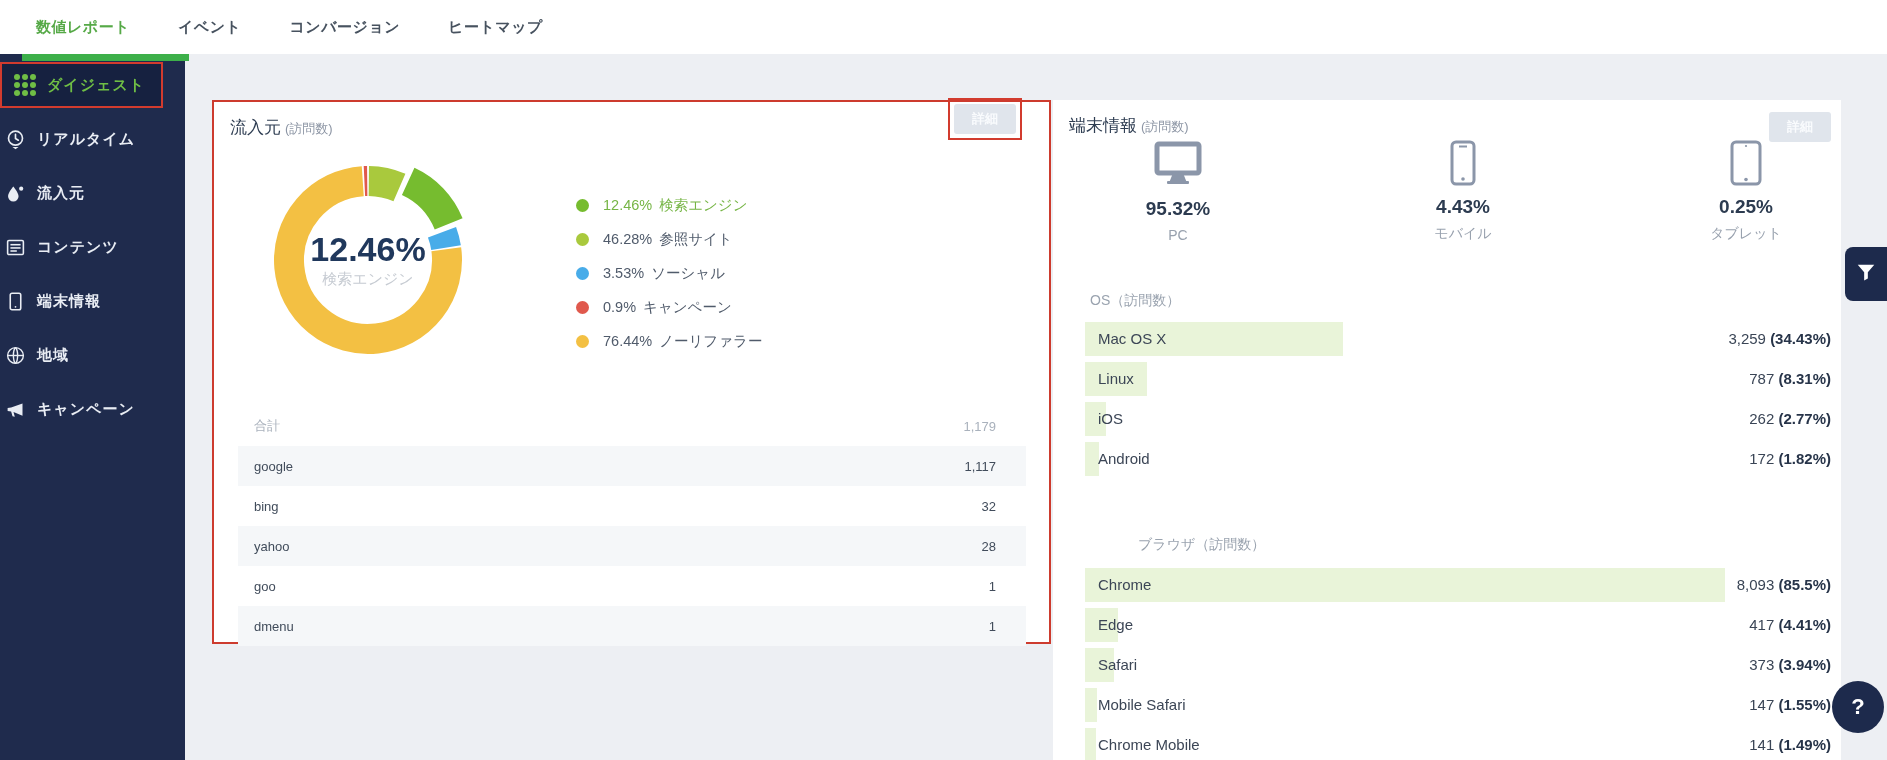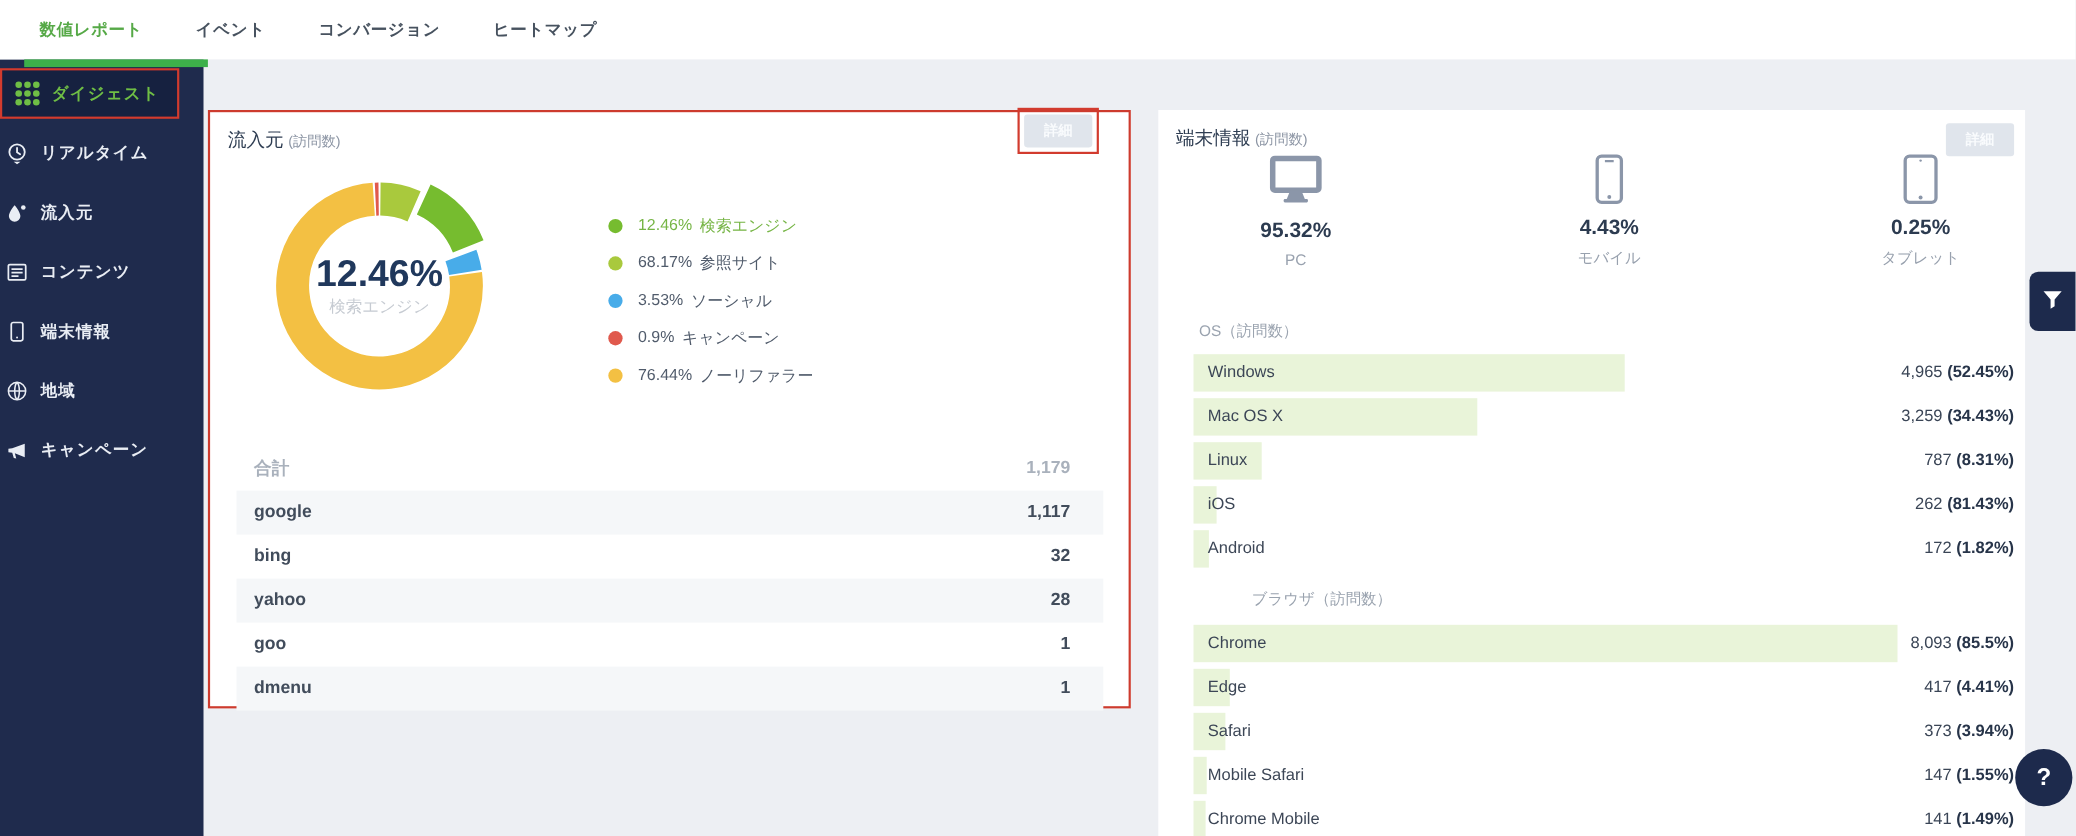--- a/index.html
+++ b/index.html
@@ -20,21 +20,21 @@
   .side-item.active { background:#162140; border:2px solid #d23b2e; margin-right:22px; padding-left:12px; }
   .side-icon { width:22px; height:22px; margin-right:11px; display:inline-flex; align-items:center; justify-content:center; flex:0 0 22px; }
   .side-icon svg { width:21px; height:21px; }
   .side-label { font-size:15px; font-weight:700; color:#e9edf4; letter-spacing:1px; }
   .side-item.active .side-label { color:#6fbe45; }
   .grid-dots { display:grid; grid-template-columns:repeat(3,6px); grid-template-rows:repeat(3,6px); gap:2px; }
   .grid-dots i { width:6px; height:6px; border-radius:50%; background:#6fbe45; }
 
   
   .panel { position:absolute; background:#fff; }
-  .panel-left { left:189px; top:100px; width:839px; height:544px; border:2px solid #cd3b2e; }
+  .panel-left { left:212px; top:100px; width:839px; height:544px; border:2px solid #cd3b2e; }
   .panel-right { left:1053px; top:100px; width:788px; height:744px; }
   .panel-head { position:absolute; top:0; left:0; right:0; height:52px; }
   .panel-title { position:absolute; left:16px; top:14px; font-size:17px; color:#2e3d52; font-weight:400; }
   .panel-sub { font-size:13px; color:#8c95a4; margin-left:4px; }
   .detail-btn { background:#e0e5ec; color:#f9fbfd; border:none; font-size:13px; font-weight:700; padding:6px 18px; border-radius:3px; cursor:pointer; font-family:inherit; }
   .annot-detail { position:absolute; top:-4px; right:27px; border:2px solid #d23b2e; padding:4px; }
   .panel-right .detail-btn { position:absolute; top:12px; right:10px; }
 
   
   .donut { position:absolute; left:49px; top:53px; width:210px; height:210px; }
@@ -45,21 +45,21 @@
   
   .legend { position:absolute; left:362px; top:86px; }
   .legend-item { display:flex; align-items:center; height:34px; cursor:pointer; }
   .dot { width:13px; height:13px; border-radius:50%; margin-right:14px; flex:0 0 13px; }
   .leg-pct, .leg-name { font-size:14.5px; color:#505b6b; }
   .leg-pct { margin-right:7px; }
   .legend-item.highlighted .leg-pct, .legend-item.highlighted .leg-name { color:#76b545; }
 
   
   .src-table { position:absolute; left:24px; right:23px; top:304px; }
-  .t-row { height:40px; display:flex; align-items:center; justify-content:space-between; padding:0 30px 0 16px; font-size:16px; color:#414c5b;font-weight:bold; }
+  .t-row { height:40px; display:flex; align-items:center; justify-content:space-between; padding:0 30px 0 16px; font-size:13px; color:#414c5b; }
   .t-rows .t-row:nth-child(odd) { background:#f5f7f9; }
   .t-row.total, .t-row.total span { color:#a9b1bc; }
 
   
   .devices { position:absolute; top:40px; left:0; right:0; height:125px; }
   .device { position:absolute; top:0; width:200px; text-align:center; }
   .device:nth-child(1) { left:25px; }
   .device:nth-child(2) { left:310px; }
   .device:nth-child(3) { left:593px; }
   .dev-icon { display:inline-block; height:48px; }
@@ -205,21 +205,21 @@
 
   <div class="legend">
 
   <div class="legend-item highlighted">
       <span class="dot" style="background: rgb(118, 188, 47);"></span>
       <span class="leg-pct">12.46%</span>
       <span class="leg-name">検索エンジン</span>
     </div>
       <div class="legend-item">
       <span class="dot" style="background: rgb(169, 201, 61);"></span>
-      <span class="leg-pct">68.17%</span>
+      <span class="leg-pct">46.28%</span>
       <span class="leg-name">参照サイト</span>
     </div>
       <div class="legend-item">
       <span class="dot" style="background: rgb(72, 172, 233);"></span>
       <span class="leg-pct">3.53%</span>
       <span class="leg-name">ソーシャル</span>
     </div>
       <div class="legend-item">
       <span class="dot" style="background: rgb(224, 89, 77);"></span>
       <span class="leg-pct">0.9%</span>
@@ -298,39 +298,34 @@
             <circle cx="16" cy="6" r="1.1" fill="#8b96a9"></circle>
           </svg></span>
       <div class="dev-pct">0.25%</div>
       <div class="dev-lbl">タブレット</div>
     </div>
     </div>
 
   <div class="sec-head os-h">OS（訪問数）</div>
   <div class="bar-list os-l">
 
-  <div class="bar-row">
-      <div class="bar-fill" style="width: 52.45%;"></div>
-      <span class="bar-label">Windows</span>
-      <span class="bar-val"><span>4,965</span> <b>(52.45%)</b></span>
-    </div>
       <div class="bar-row">
       <div class="bar-fill" style="width: 34.43%;"></div>
       <span class="bar-label">Mac OS X</span>
       <span class="bar-val"><span>3,259</span> <b>(34.43%)</b></span>
     </div>
       <div class="bar-row">
       <div class="bar-fill" style="width: 8.31%;"></div>
       <span class="bar-label">Linux</span>
       <span class="bar-val"><span>787</span> <b>(8.31%)</b></span>
     </div>
       <div class="bar-row">
       <div class="bar-fill" style="width: 2.77%;"></div>
       <span class="bar-label">iOS</span>
-      <span class="bar-val"><span>262</span> <b>(81.43%)</b></span>
+      <span class="bar-val"><span>262</span> <b>(2.77%)</b></span>
     </div>
       <div class="bar-row">
       <div class="bar-fill" style="width: 1.82%;"></div>
       <span class="bar-label">Android</span>
       <span class="bar-val"><span>172</span> <b>(1.82%)</b></span>
     </div>
     </div>
 
   <div class="sec-head br-h">ブラウザ（訪問数）</div>
   <div class="bar-list br-l">

